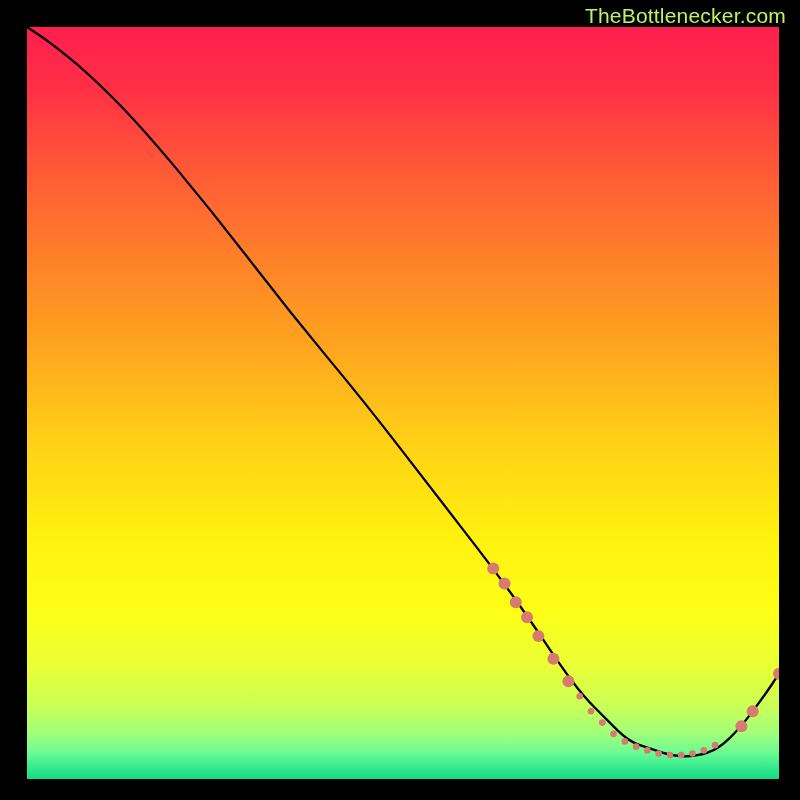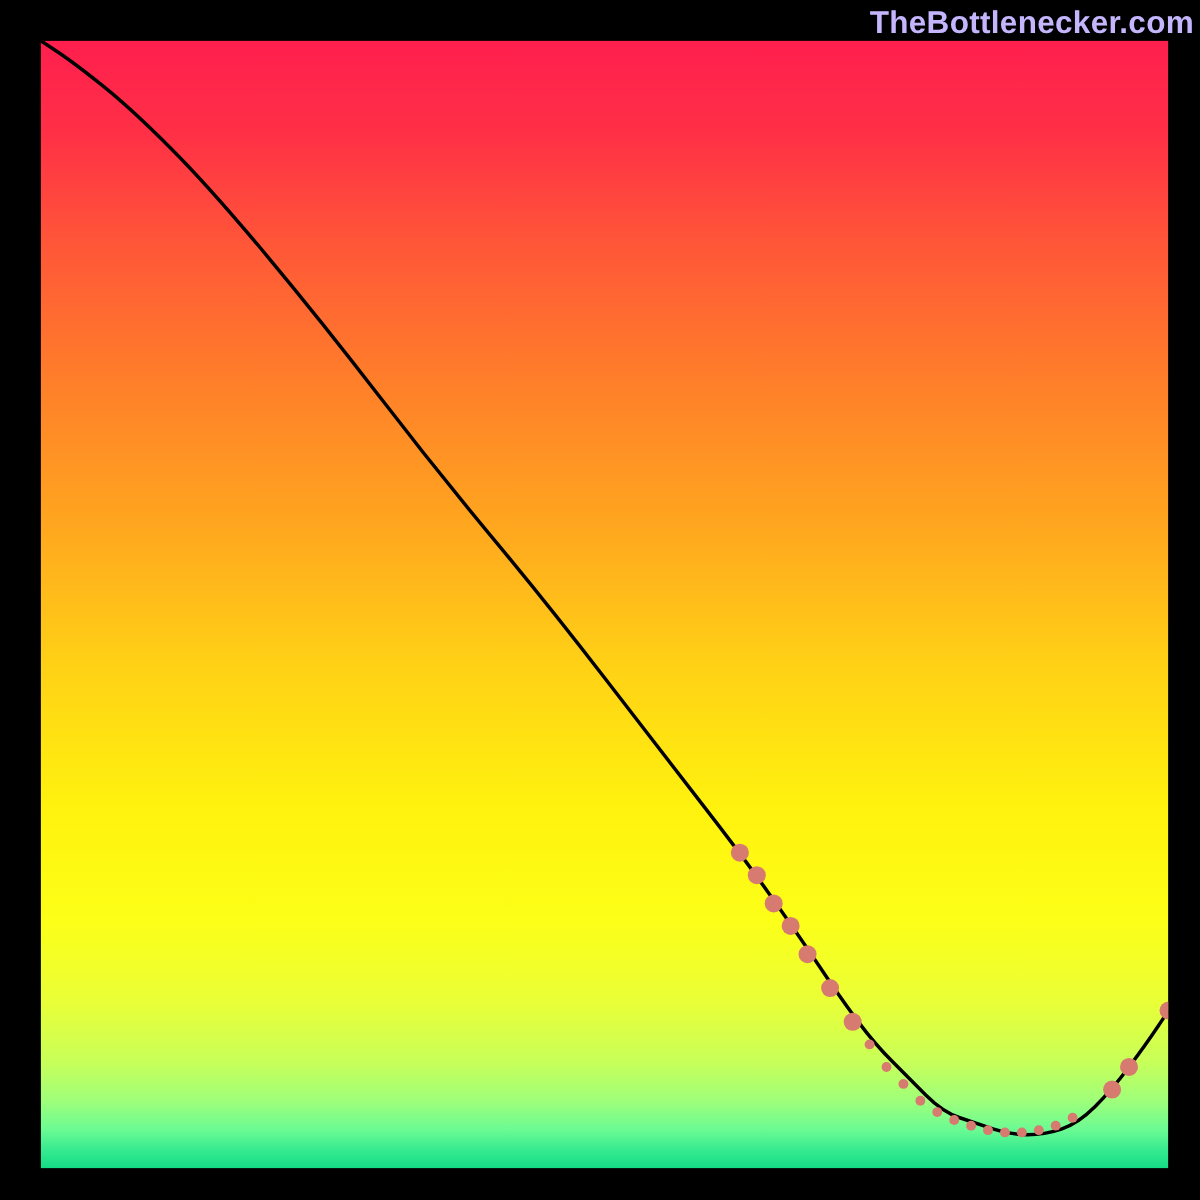--- a/index.html
+++ b/index.html
@@ -29,24 +29,24 @@
     position: absolute;
     left: 0;
     top: 0;
     width: 752px;
     height: 752px;
     display: block;
   }
   .watermark {
     position: absolute;
     top: 4px;
-    right: 4px;
-    color: #c4b5fd;
+    right: 14px;
+    color: #bef264;
     font-size: 21px;
-    font-weight: 700;
+    font-weight: 400;
     letter-spacing: 0.2px;
     white-space: nowrap;
     z-index: 10;
   }
 </style>
 </head>
 <body>
 
 <div class="stage">
   <div class="plot">

